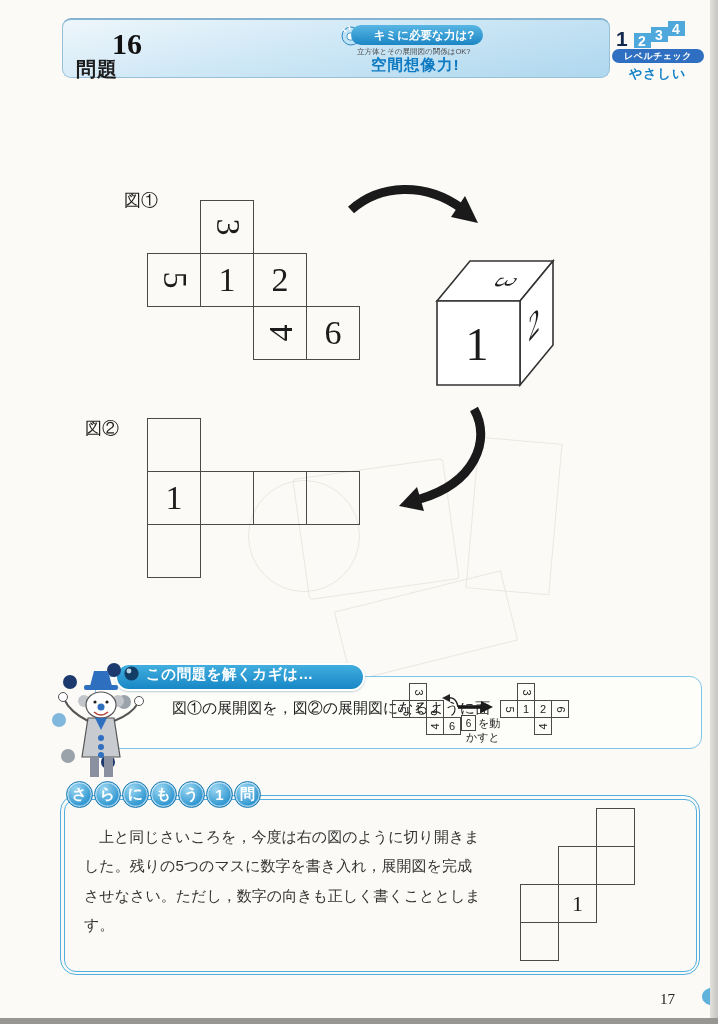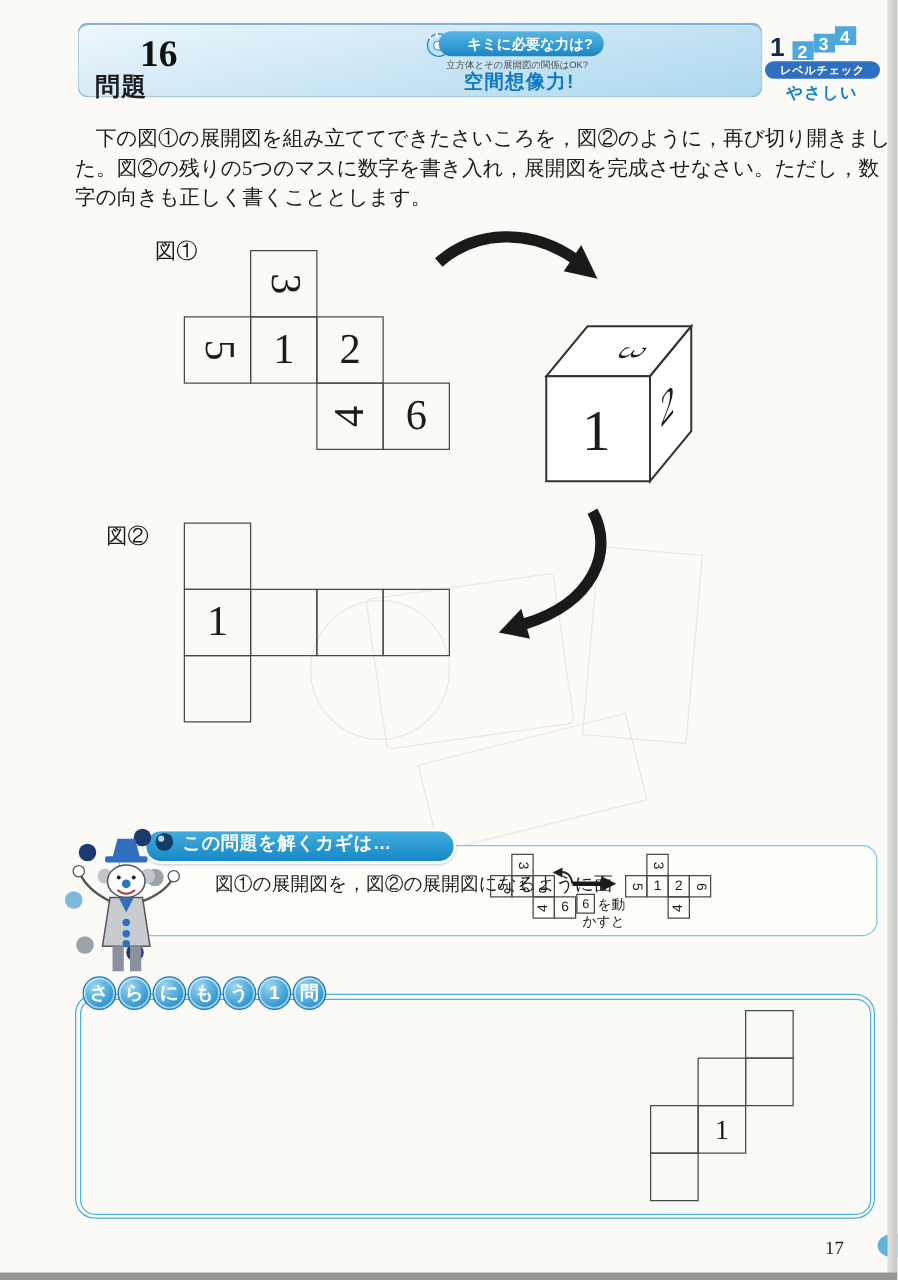--- a/index.html
+++ b/index.html
@@ -129,25 +129,20 @@
     <div class="lv-step" style="left:39px;top:7px;"></div>
     <div class="lv-step" style="left:56px;top:1px;"></div>
     <div class="lv-one">1</div>
     <div class="lv-num" style="left:26px;top:14px;">2</div>
     <div class="lv-num" style="left:43px;top:8px;">3</div>
     <div class="lv-num" style="left:60px;top:2px;">4</div>
     <div class="lv-label">レベルチェック</div>
     <div class="lv-diff">やさしい</div>
   </div>
 
-  <div class="abs problem-text serif">
-    <div>　下の図①の展開図を組み立ててできたさいころを，図②のように，再び切り開きまし</div>
-    <div>た。図②の残りの5つのマスに数字を書き入れ，展開図を完成させなさい。ただし，数</div>
-    <div>字の向きも正しく書くこととします。</div>
-  </div>
 
   <div class="abs ghost" style="left:300px;top:468px;width:150px;height:120px;transform:rotate(-8deg);border-radius:4px;"></div>
   <div class="abs ghost" style="left:472px;top:440px;width:82px;height:150px;transform:rotate(5deg);"></div>
   <div class="abs ghost" style="left:248px;top:480px;width:110px;height:110px;border-radius:50%;"></div>
   <div class="abs ghost" style="left:340px;top:590px;width:170px;height:70px;transform:rotate(-14deg);"></div>
 
   <div class="abs fig-label serif" style="left:85px;top:189px;margin-left:39px;">図①</div>
   <div class="net serif" style="left:147px;top:200px;">
       <div class="net-cell" style="left: 53px; top: 0px; width: 54px; height: 54px;">
         <span style="font-size: 34px; transform: rotate(90deg);">3</span>
@@ -308,20 +303,26 @@
   <div class="abs extra-title">
     <div class="title-ball">さ</div>
     <div class="title-ball">ら</div>
     <div class="title-ball">に</div>
     <div class="title-ball">も</div>
     <div class="title-ball">う</div>
     <div class="title-ball">1</div>
     <div class="title-ball">問</div>
   </div>
 
+  <div class="abs extra-text">
+    <div>　上と同じさいころを，今度は右の図のように切り開きま</div>
+    <div>した。残りの5つのマスに数字を書き入れ，展開図を完成</div>
+    <div>させなさい。ただし，数字の向きも正しく書くこととしま</div>
+    <div>す。</div>
+  </div>
 
   <div class="net serif" style="left:520px;top:808px;">
       <div class="net-cell" style="left: 76px; top: 0px; width: 39px; height: 39px;"></div>
       <div class="net-cell" style="left: 38px; top: 38px; width: 39px; height: 39px;"></div>
       <div class="net-cell" style="left: 76px; top: 38px; width: 39px; height: 39px;"></div>
       <div class="net-cell" style="left: 0px; top: 76px; width: 39px; height: 39px;"></div>
       <div class="net-cell" style="left: 38px; top: 76px; width: 39px; height: 39px;">
         <span style="font-size: 22px;">1</span>
       </div>
       <div class="net-cell" style="left: 0px; top: 114px; width: 39px; height: 39px;"></div>

